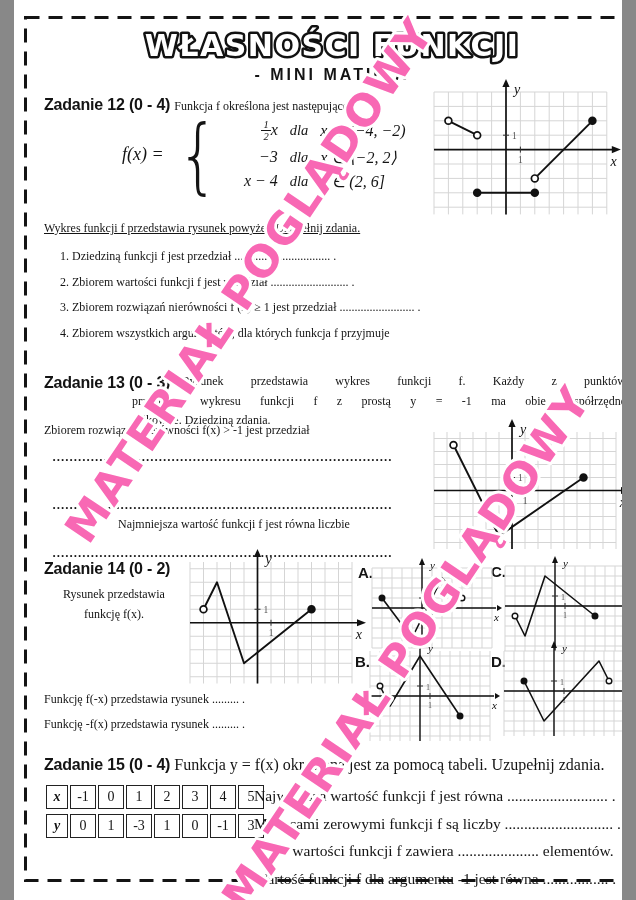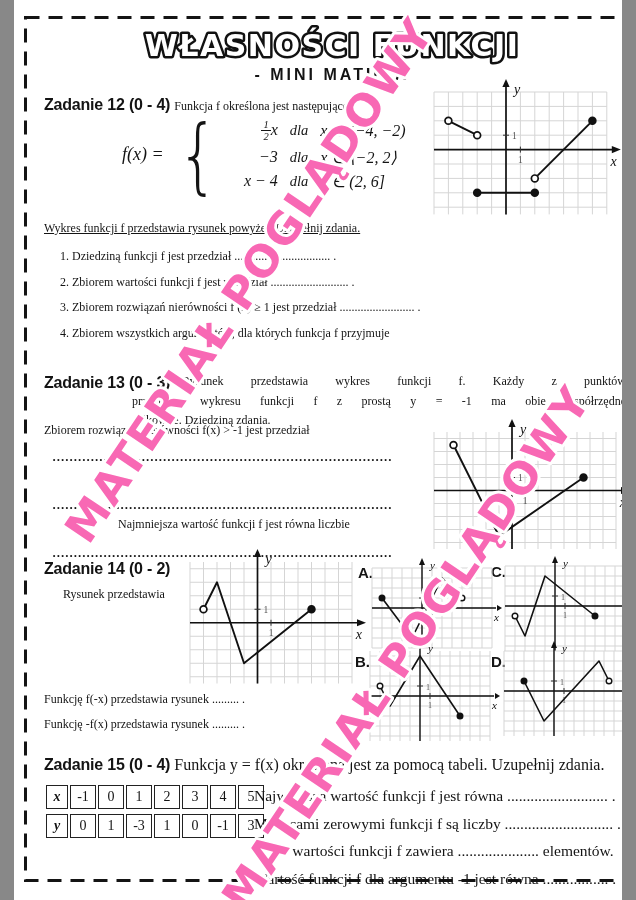--- a/index.html
+++ b/index.html
@@ -223,20 +223,21 @@
       <text x="86" y="2" font-size="14" font-style="italic" font-family="&quot;Liberation Serif&quot;,serif" fill="#111">y</text>
       <text x="192" y="74.5" font-size="14" font-style="italic" text-anchor="end" font-family="&quot;Liberation Serif&quot;,serif" fill="#111">x</text>
       <polyline points="19.5,13 65,104 149.5,45.5" fill="none" stroke="#111" stroke-width="1.9" stroke-linejoin="round"></polyline>
       <circle cx="19.5" cy="13" r="3.4" fill="#fff" stroke="#111" stroke-width="1.7"></circle>
       <circle cx="149.5" cy="45.5" r="3.4" fill="#111" stroke="#111" stroke-width="1.7"></circle>
     </svg>
 
   <div class="abs tasklabel t14-label">Zadanie 14 (0 - 2)</div>
   <div class="abs serif t14-intro" style="top:584px">
     <div>Rysunek przedstawia</div>
+    <div>funkcję f(x).</div>
   </div>
 
   <svg class="graph" style="left:176px;top:562px" width="162" height="121.5">
       <g stroke="#d5d5d5" stroke-width="1">
         <line x1="0" y1="0" x2="0" y2="121.5"></line>
         <line x1="13.5" y1="0" x2="13.5" y2="121.5"></line>
         <line x1="27" y1="0" x2="27" y2="121.5"></line>
         <line x1="40.5" y1="0" x2="40.5" y2="121.5"></line>
         <line x1="54" y1="0" x2="54" y2="121.5"></line>
         <line x1="67.5" y1="0" x2="67.5" y2="121.5"></line>

